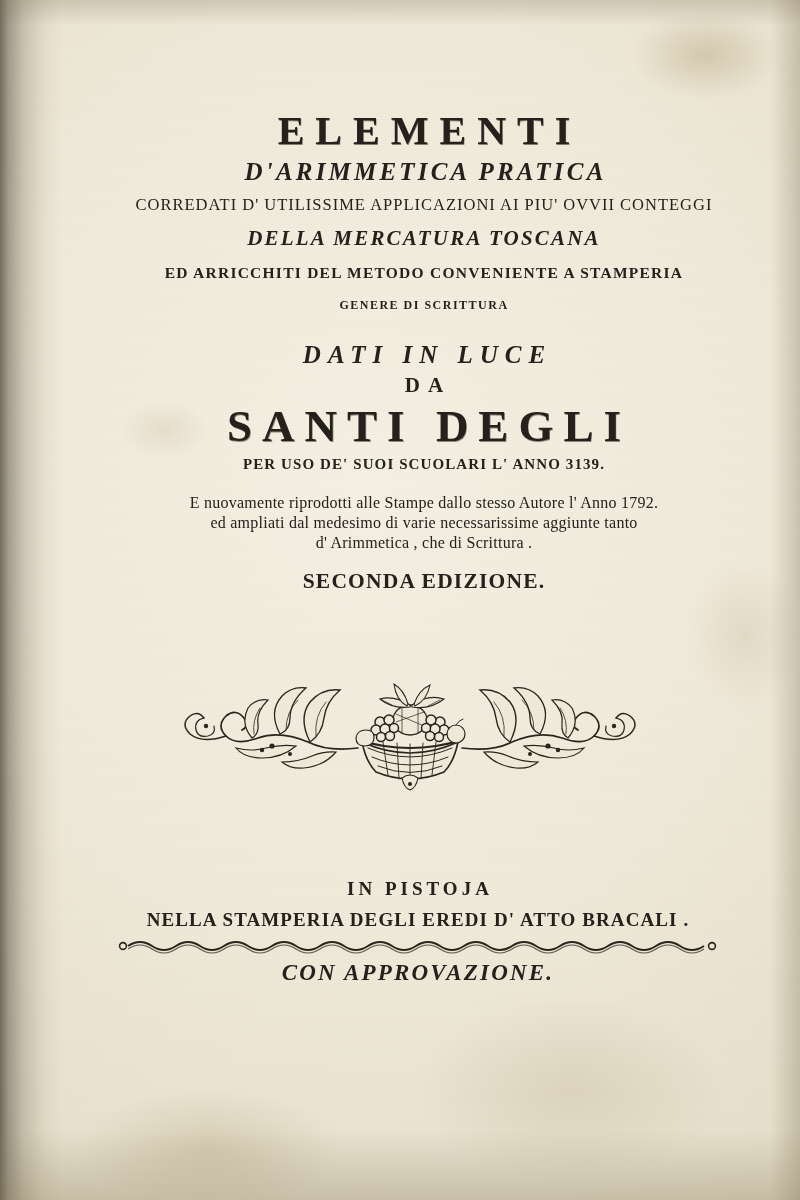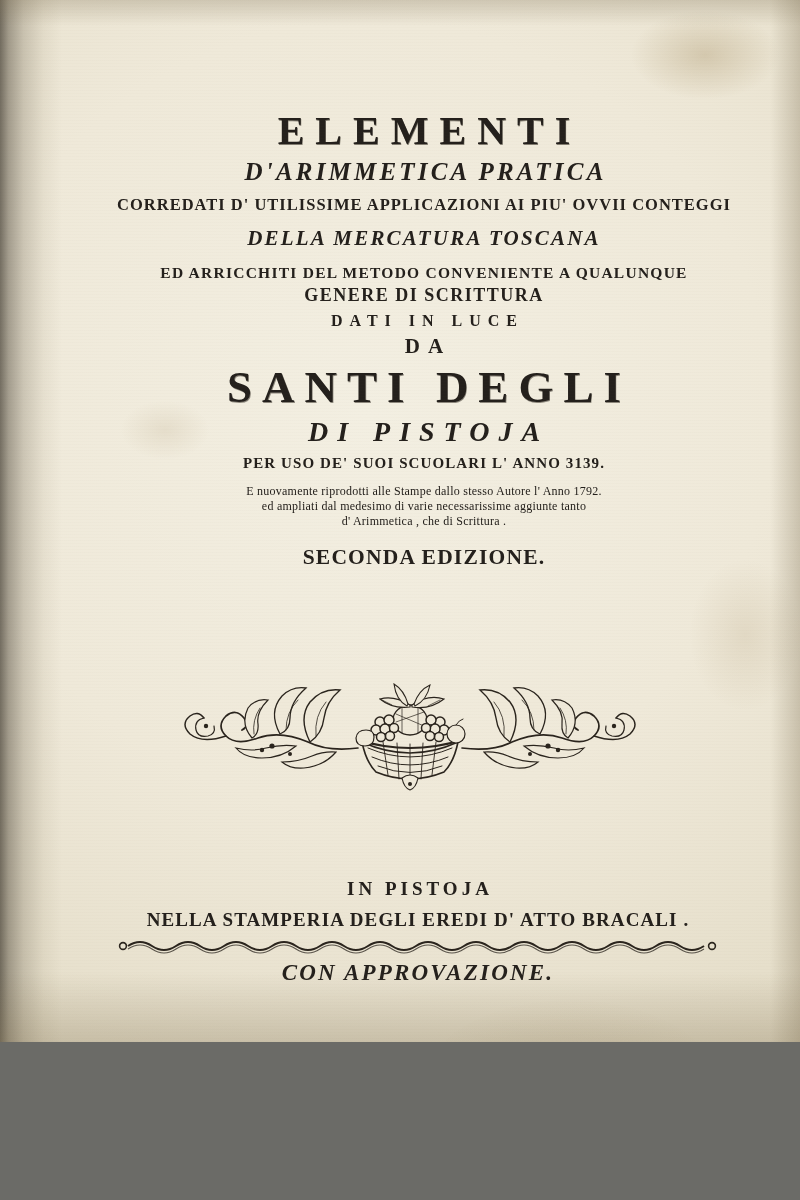--- a/index.html
+++ b/index.html
@@ -11,21 +11,21 @@
     width: 800px;
     height: 1200px;
     overflow: hidden;
     font-family: "Liberation Serif", serif;
   }
 
   
   #page {
     position: relative;
     width: 800px;
-    height: 1042px;
+    height: 1200px;
     overflow: hidden;
     background:
       radial-gradient(ellipse 120% 90% at 46% 40%, #f3efe2 0%, #efe9d9 42%, #e6dfcb 72%, #ded5bd 100%);
   }
 
   
   #gutter-shadow {
     position: absolute;
     left: 0; top: 0; bottom: 0;
     width: 62px;
@@ -99,49 +99,50 @@
     letter-spacing: 3.2px;
     font-weight: 700;
     font-style: italic;
     text-indent: 3px;
     margin-top: 6px;
     line-height: 1.1;
   }
   .l-corredati {
     font-size: 16.5px;
     letter-spacing: 1.0px;
-    font-weight: 700;
+    font-weight: 400;
     margin-top: 9px;
     white-space: nowrap;
   }
   .l-mercatura {
     font-size: 21px;
     letter-spacing: 2.2px;
     font-style: italic;
     font-weight: 700;
     margin-top: 11px;
   }
   .l-arricchiti {
     font-size: 15.5px;
     letter-spacing: 1.25px;
     font-weight: 600;
     margin-top: 13px;
   }
   .l-genere {
-    font-size: 18px;
+    font-size: 12px;
     letter-spacing: 1.5px;
     font-weight: 600;
-    margin-top: 3px;
+    margin-top: 16px;
   }
   .l-dati {
-    font-size: 16px;
+    font-size: 25px;
     letter-spacing: 7px;
+    font-style: italic;
     font-weight: 600;
     text-indent: 7px;
-    margin-top: 6px;
+    margin-top: 28px;
   }
   .l-da {
     font-size: 21px;
     letter-spacing: 8px;
     font-weight: 700;
     text-indent: 8px;
     margin-top: 4px;
   }
   .l-santi {
     font-size: 45px;
@@ -160,23 +161,23 @@
     text-indent: 9px;
     margin-top: 6px;
   }
   .l-peruso {
     font-size: 15px;
     letter-spacing: 1.1px;
     font-weight: 600;
     margin-top: 7px;
   }
   .l-body {
-    font-size: 12px;
+    font-size: 16px;
     letter-spacing: 0.25px;
-    margin-top: 12px;
+    margin-top: 20px;
     line-height: 1.28;
     padding: 0 38px;
   }
   .l-body .rl { display: block; }
   .l-seconda {
     font-size: 21.5px;
     letter-spacing: 1.2px;
     font-weight: 700;
     margin-top: 15px;
   }
@@ -244,26 +245,25 @@
 
   <div id="stain1" class="stain"></div>
   <div id="stain4" class="stain"></div>
   <div id="stain5" class="stain"></div>
 
   <div id="titleblock">
     <p class="ln l-elementi">ELEMENTI</p>
     <p class="ln l-arimmetica">D'ARIMMETICA PRATICA</p>
     <p class="ln l-corredati">CORREDATI D' UTILISSIME APPLICAZIONI AI PIU' OVVII CONTEGGI</p>
     <p class="ln l-mercatura">DELLA MERCATURA TOSCANA</p>
-    <p class="ln l-arricchiti">ED ARRICCHITI DEL METODO CONVENIENTE A QUALUNQUE</p>
+    <p class="ln l-arricchiti">ED ARRICCHITI DEL METODO CONVENIENTE A STAMPERIA</p>
     <p class="ln l-genere">GENERE DI SCRITTURA</p>
     <p class="ln l-dati">DATI IN LUCE</p>
     <p class="ln l-da">DA</p>
     <p class="ln l-santi">SANTI DEGLI</p>
-    <p class="ln l-dipistoja">DI PISTOJA</p>
     <p class="ln l-peruso">PER USO DE' SUOI SCUOLARI L' ANNO 3139.</p>
 
     <div class="ln l-body">
       <span class="rl">E nuovamente riprodotti alle Stampe dallo stesso Autore l' Anno 1792.</span>
       <span class="rl">ed ampliati dal medesimo di varie necessarissime aggiunte tanto</span>
       <span class="rl">d' Arimmetica , che di Scrittura .</span>
     </div>
 
     <p class="ln l-seconda">SECONDA EDIZIONE.</p>
   </div>

